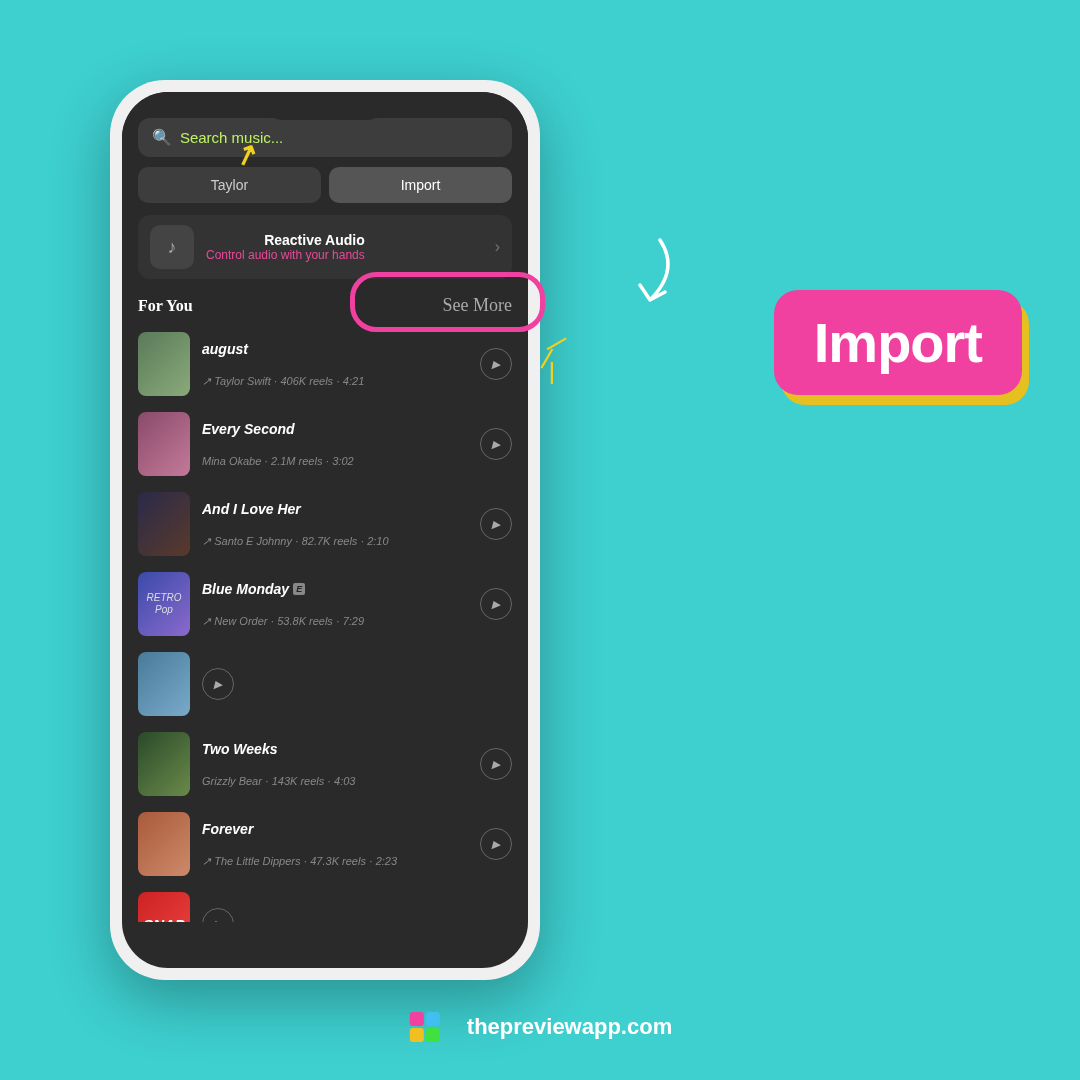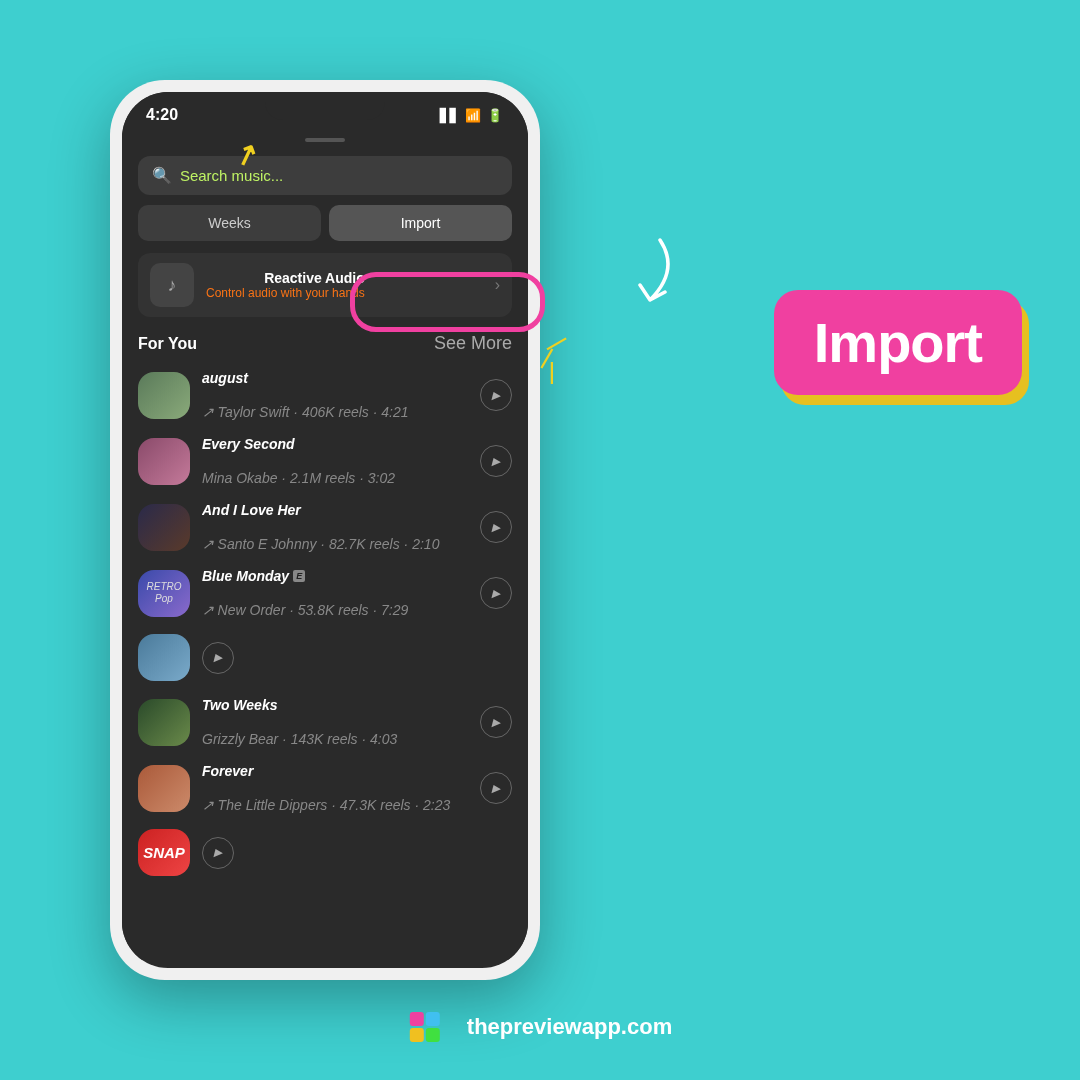--- a/index.html
+++ b/index.html
@@ -166,36 +166,37 @@
     }
 
     .reactive-text .title {
       color: white;
       font-size: 14px;
       font-weight: 600;
       text-align: right;
     }
 
     .reactive-text .subtitle {
-      color: #f97316;
+      color: #ec4899;
       font-size: 12px;
     }
 
     .chevron-right {
       margin-left: auto;
       color: #777;
       font-size: 16px;
     }
 
     
     .section-header {
       display: flex;
       justify-content: space-between;
       align-items: center;
       padding: 4px 16px 8px 16px;
+      font-family: Liberation Serif, serif;
     }
 
     .section-title {
       color: white;
       font-size: 16px;
       font-weight: 700;
     }
 
     .see-more {
       color: #aaa;
@@ -212,22 +213,22 @@
       display: flex;
       align-items: center;
       padding: 8px 16px;
       gap: 12px;
       cursor: pointer;
       font-style: italic;
     }
 
     .album-art {
       width: 52px;
-      height: 47px;
-      border-radius: 16px;
+      height: 64px;
+      border-radius: 8px;
       flex-shrink: 0;
       overflow: hidden;
       font-size: 24px;
       display: flex;
       align-items: center;
       justify-content: center;
     }
 
     .music-info {
       flex: 1;
@@ -250,21 +251,21 @@
       background: #888;
       color: #222;
       font-size: 9px;
       padding: 1px 3px;
       border-radius: 2px;
       font-weight: 700;
     }
 
     .music-meta {
       color: #888;
-      font-size: 14px;
+      font-size: 11px;
       white-space: nowrap;
       overflow: hidden;
       text-overflow: ellipsis;
       margin-top: 18px;
     }
 
     .play-btn {
       width: 32px;
       height: 32px;
       border-radius: 50%;
@@ -310,43 +311,35 @@
 <body>
 
 <div style="position:absolute;width:1080px;height:1080px;background:#3ecfcf;"></div>
 
 <div class="phone-wrapper">
   <div class="phone-outer">
     <div class="phone-inner">
 
       <div class="notch"></div>
 
-      <div class="status-bar">
-        <span class="status-time">4:20</span>
-        <div class="status-icons">
-          <span>▋▋</span>
-          <span>📶</span>
-          <span>🔋</span>
-        </div>
-      </div>
 
       <div class="app-content">
 
         <div class="header-bar">
           <div class="header-line"></div>
         </div>
 
         <div class="search-bar">
           <span style="color:#888;">🔍</span>
           <span class="search-bar-text">Search music...</span>
         </div>
 
         <div class="tab-row">
           <div class="tab-btn tab-saved">
-            <span>Weeks</span>
+            <span>Taylor</span>
           </div>
           <div class="tab-btn tab-import">
             <span>Import</span>
           </div>
         </div>
 
         <div class="reactive-row">
           <div class="reactive-icon">♪</div>
           <div class="reactive-text">
             <div class="title">Reactive Audio</div>

